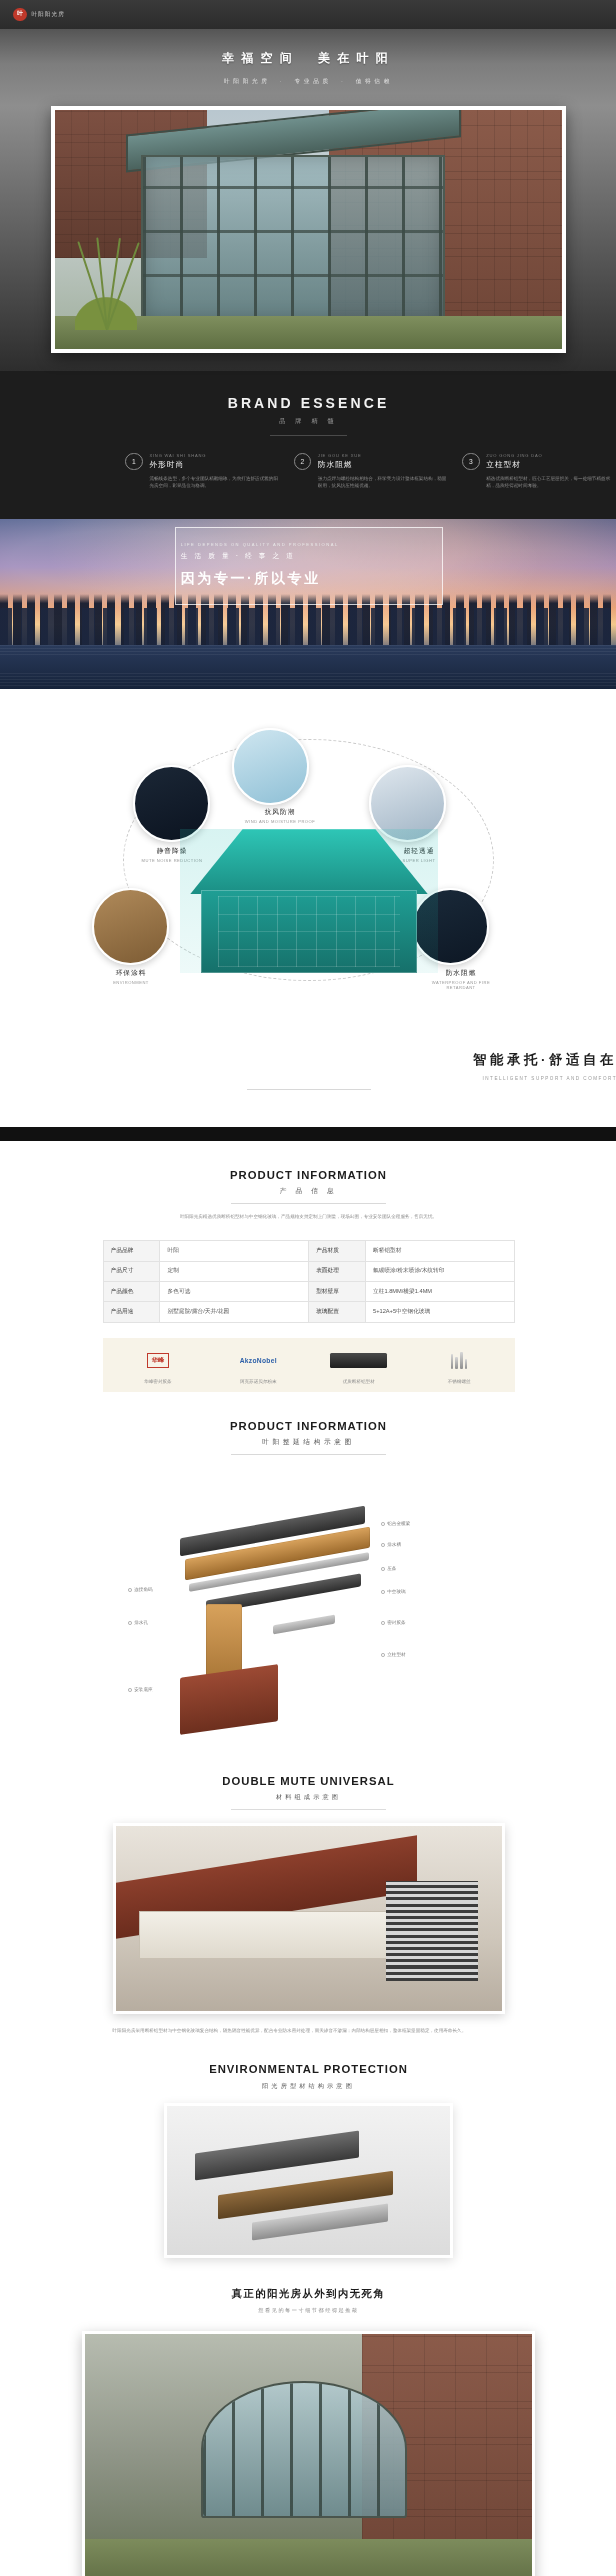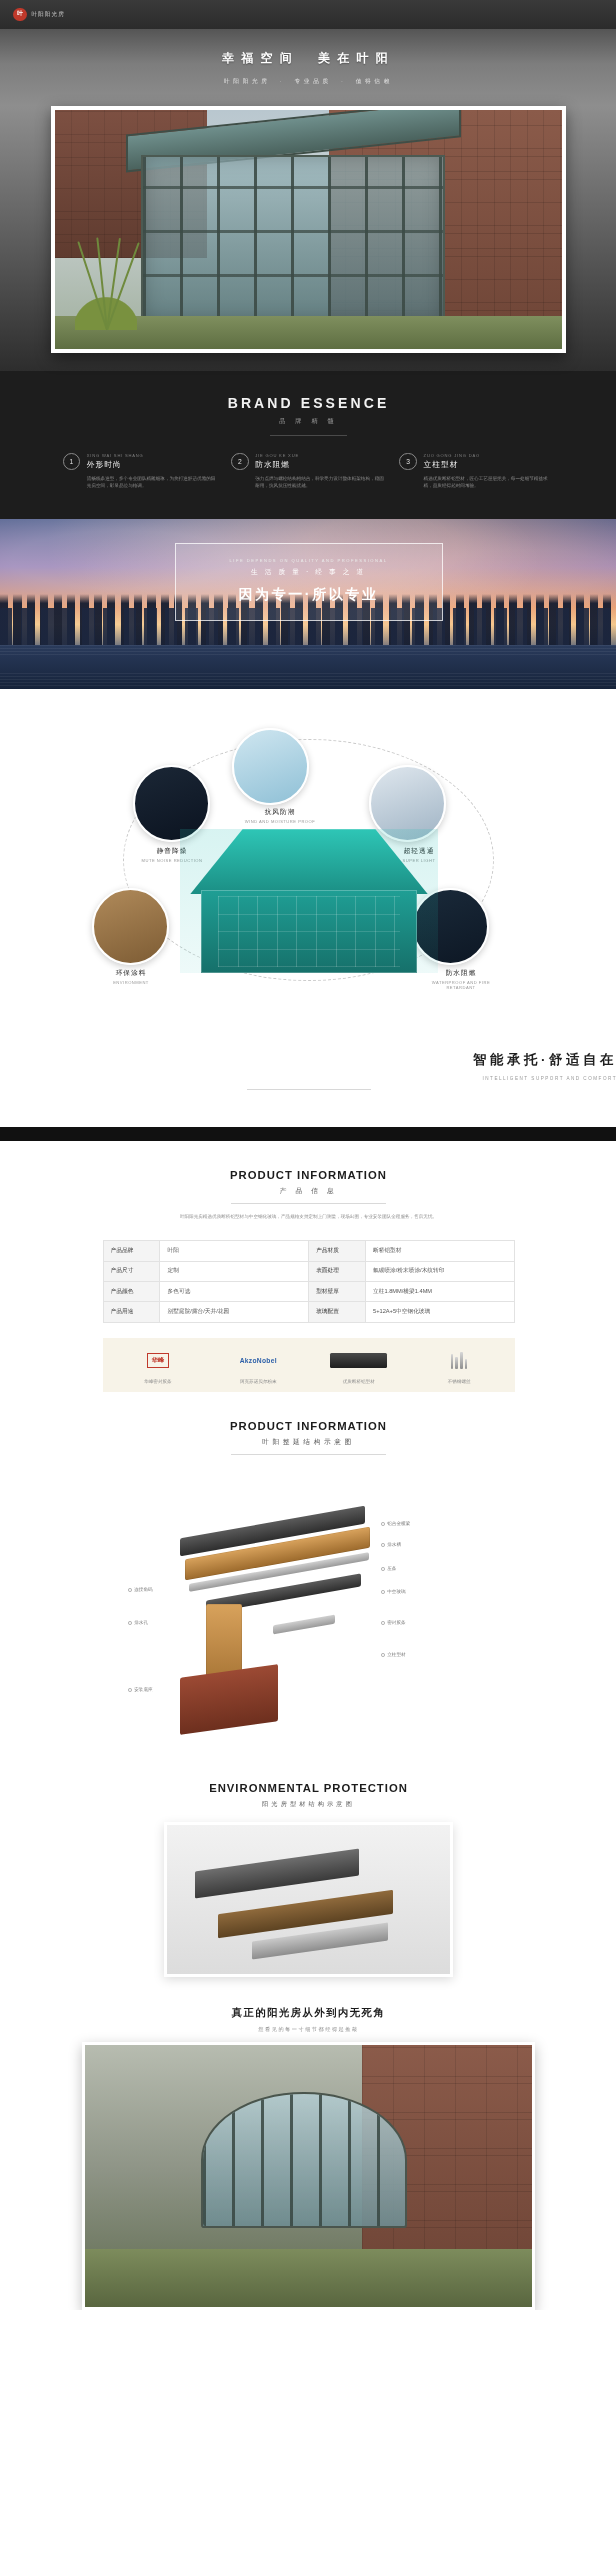--- a/index.html
+++ b/index.html
@@ -98,21 +98,21 @@
   .plant i { position:absolute; bottom:0; left:50%; width:2.1px; height:93px; background:#6f8a3d;
     transform-origin: bottom center; border-radius:1.5px;}
 
   
   .brand {
     background:#1d1d1d; color:#d8d8d8; padding: 24px 0 29px; text-align:center;
   }
   .brand-en { font-size: 14px; letter-spacing: 3.1px; color:#f2f2f2; font-weight:bold;}
   .brand-cn { margin-top: 6.2px; font-size: 6.2px; letter-spacing: 4.1px; color:#9a9a9a;}
   .brand-rule { width: 77px; height:0.5px; background:#4a4a4a; margin: 9.3px auto 17.5px;}
-  .brand-cols { display:flex; justify-content:center; gap: 13.4px; }
+  .brand-cols { display:flex; justify-content:flex-end; gap: 13.4px; }
   .brand-col { width: 155px; display:flex; gap: 6.7px; text-align:left; }
   .brand-num {
     width: 17.5px; height:17.5px; border-radius:50%; border:0.5px solid #8a8a8a;
     color:#e3e3e3; font-size:6.7px; display:flex; align-items:center; justify-content:center;
     flex: 0 0 17.5px;
   }
   .bc-en { font-size: 4.1px; letter-spacing:0.8px; color:#7e7e7e;}
   .bc-cn { font-size: 7.7px; color:#f0f0f0; margin-top:2.1px; letter-spacing:1px;}
   .bc-desc { font-size: 4.6px; line-height:1.7; color:#8d8d8d; margin-top:4.6px;}
 
@@ -134,22 +134,22 @@
   }
   .skyline2 { position:absolute; left:0; right:0; bottom:26%; height:22%;
     background: repeating-linear-gradient(90deg, rgba(28,38,62,.9) 0 12.4px, transparent 12.4px 20.6px);
   }
   .water { position:absolute; left:0; right:0; bottom:0; height:26%;
     background: linear-gradient(180deg,#2a3b5c,#16233a);
   }
   .water:after { content:""; position:absolute; inset:0;
     background: repeating-linear-gradient(0deg, rgba(255,255,255,.06) 0 0.5px, transparent 0.5px 3.1px); }
   .city-panel {
-    position:absolute; left:50%; top:24px; transform:translateX(-50%);
-    width: 268px; padding: 13.4px 5.2px 15.5px; text-align:center;
+    position:absolute; left:50%; top:8px; transform:translateX(-50%);
+    width: 268px; padding: 13.4px 5.2px 15.5px; 
     border:0.5px solid rgba(255,255,255,.75);
     background: rgba(255,255,255,.10);
   }
   .cp-en { font-size: 4.1px; letter-spacing: 1.5px; color:#eaeaea; }
   .cp-cn { margin-top: 5.2px; font-size: 6.7px; letter-spacing: 2.6px; color:#ffffff;}
   .cp-big { margin-top: 9.3px; font-size: 14px; letter-spacing: 2.6px; color:#ffffff; font-weight:bold;}
 
   
   .wheel { background:#fff; padding: 29px 0 5.2px; position:relative; }
   .wheel-stage { width: 515px; margin: 0 auto; position: relative; height: 330px; }
@@ -243,21 +243,21 @@
     box-shadow: 0 3.1px 10.3px rgba(0,0,0,.15); background: linear-gradient(180deg,#f2f2f2,#dcdcdc);
     position:relative; overflow:hidden;}
   .ep-bar1 { position:absolute; left:10%; top:24%; width:58%; height:18%;
     background: linear-gradient(180deg,#6e6e6e,#3a3a3a); transform: skewY(-8deg); border-radius:1.5px;}
   .ep-bar2 { position:absolute; left:18%; top:52%; width:62%; height:16%;
     background: linear-gradient(180deg,#8f6a3c,#5d4322); transform: skewY(-8deg); border-radius:1.5px;}
   .ep-bar3 { position:absolute; left:30%; top:72%; width:48%; height:12%;
     background: linear-gradient(180deg,#c9c9c9,#8d8d8d); transform: skewY(-8deg); border-radius:1.5px;}
 
   
-  .nda { text-align:center; padding: 29px 0 9px; }
+  .nda { text-align:center; padding: 29px 0 17px; }
   .nda-t { font-size: 10.3px; font-weight:bold; letter-spacing:1.5px; color:#1b1b1b;}
   .nda-s { margin-top: 6.2px; font-size: 5.2px; letter-spacing:1.5px; color:#8d8d8d;}
 
   .gallery-big { width: 453px; height: 268px; margin: 0 auto; border:3.6px solid #fff;
     box-shadow:0 4.1px 12.4px rgba(0,0,0,.25); position:relative; overflow:hidden;
     background: linear-gradient(180deg,#b7bcb0 0%, #8e9486 48%, #5e6a4e 100%); }
   .gb-brick { position:absolute; right:0; top:0; width:38%; height:100%;
     background: repeating-linear-gradient(0deg, rgba(0,0,0,.12) 0 0.5px, transparent 0.5px 7.2px),
                 repeating-linear-gradient(90deg, rgba(0,0,0,.10) 0 0.5px, transparent 0.5px 15.5px),
                 linear-gradient(180deg,#8b5b4a,#6b4234);}
@@ -495,20 +495,31 @@
       <div class="callout" style="left:330px; top:101px;"><span class="dotmark"></span><span>压条</span></div>
       <div class="callout" style="left:330px; top:124px;"><span class="dotmark"></span><span>中空玻璃</span></div>
       <div class="callout" style="left:330px; top:155px;"><span class="dotmark"></span><span>密封胶条</span></div>
       <div class="callout" style="left:330px; top:187px;"><span class="dotmark"></span><span>立柱型材</span></div>
       <div class="callout" style="left:77px; top:155px;"><span class="dotmark"></span><span>排水孔</span></div>
       <div class="callout" style="left:77px; top:122px;"><span class="dotmark"></span><span>连接角码</span></div>
       <div class="callout" style="left:77px; top:222px;"><span class="dotmark"></span><span>安装底座</span></div>
     </div>
   </div>
 
+  <div class="dm">
+    <div class="dm-title">DOUBLE  MUTE  UNIVERSAL</div>
+    <div class="dm-cn">材料组成示意图</div>
+    <div class="dm-line"></div>
+    <div class="dm-img">
+      <div class="dm-roof"></div>
+      <div class="dm-panel"></div>
+      <div class="dm-grid"></div>
+    </div>
+    <div class="dm-desc">叶阳阳光房采用断桥铝型材与中空钢化玻璃复合结构，隔热隔音性能优异，配合专业防水密封处理，雨天静音不渗漏；内部结构层层相扣，整体框架坚固稳定，使用寿命长久。</div>
+  </div>
 
   <div class="ep">
     <div class="dm-title">ENVIRONMENTAL PROTECTION</div>
     <div class="dm-cn">阳光房型材结构示意图</div>
     <div class="ep-img">
       <div class="ep-bar1"></div>
       <div class="ep-bar2"></div>
       <div class="ep-bar3"></div>
     </div>
   </div>

